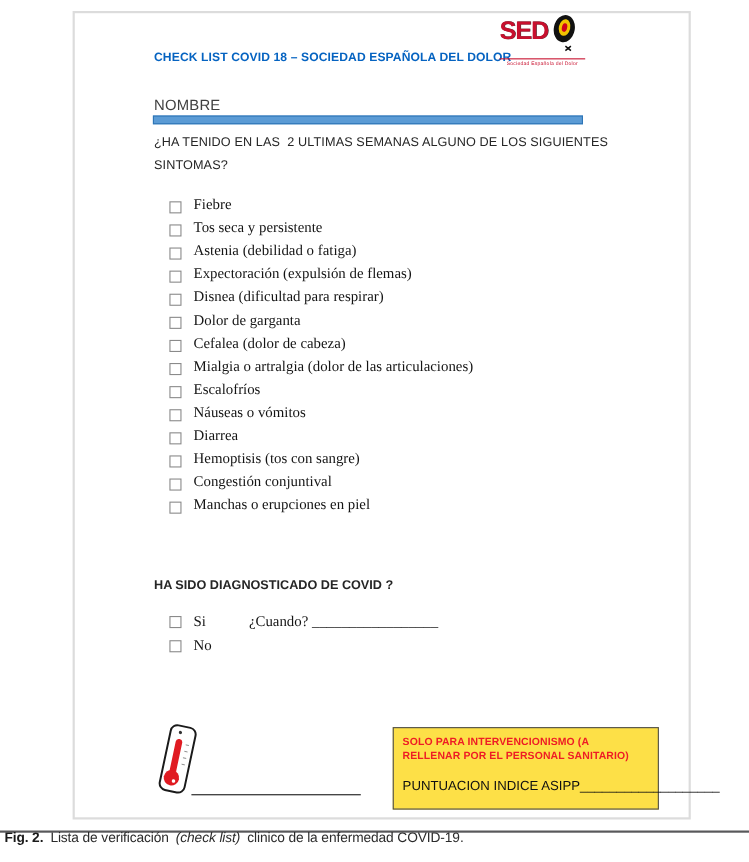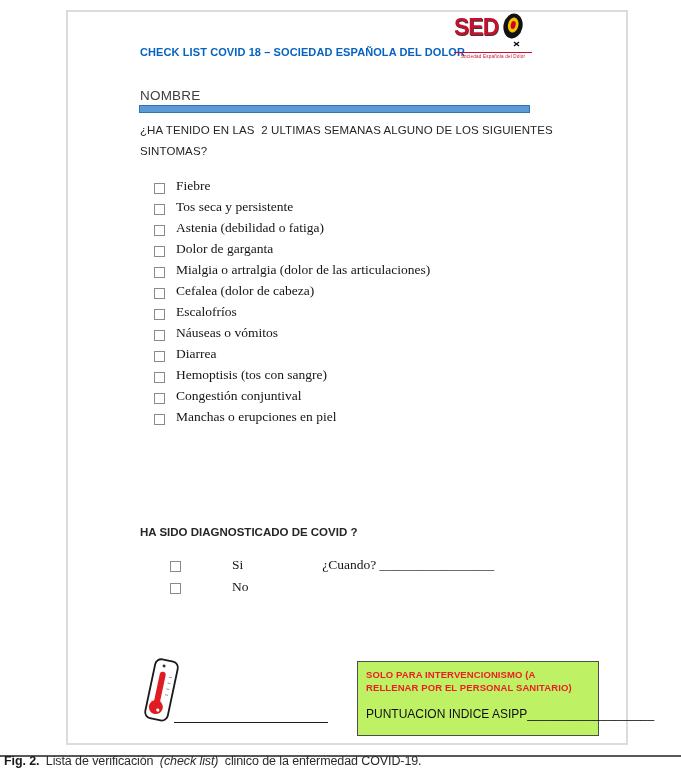--- a/index.html
+++ b/index.html
@@ -46,41 +46,41 @@
   .cb{
     width:9px;height:9px;border:1px solid #8a8a8a;background:#fff;
     margin-top:3px;flex:0 0 auto;
   }
   .symptom-label{
     margin-left:11px;font-family:"Liberation Serif", serif;
     font-size:13.5px;color:#141414;line-height:16px;
   }
   
   .diag-q{position:absolute;left:72px;top:514px;font-size:11.5px;color:#262626;white-space:pre;font-weight:bold;}
-  .diag-row{position:absolute;left:102px;display:flex;align-items:center;gap:40px;}
+  .diag-row{position:absolute;left:86px;display:flex;align-items:flex-start;}
   .diag-si{top:545px;}
   .diag-no{top:567px;}
   .diag-label{
     margin-left:11px;font-family:"Liberation Serif", serif;
     font-size:13.5px;color:#141414;line-height:15px;
   }
   .when{
     margin-left:39px;font-family:"Liberation Serif", serif;
     font-size:13.5px;color:#141414;line-height:15px;white-space:pre;
   }
   
   .thermo{position:absolute;left:70px;top:640px;}
   .sig-line{
     position:absolute;left:106px;top:690px;width:154px;height:20px;
     border-bottom:1.5px solid #1a1a1a;
   }
   .asipp-box{
     position:absolute;left:289px;top:649px;width:242px;height:75px;
     border:1.5px solid #4d4d4d;box-sizing:border-box;padding:7px 8px 0 8px;
-    background:#bef264;
+    background:#fde047;
   }
   .asipp-red{
     font-size:9.5px;font-weight:bold;color:#ee1c25;line-height:12.5px;letter-spacing:.1px;
   }
   .asipp-score{
     margin-top:13px;font-size:12px;font-weight:normal;color:#101010;white-space:pre;
   }
   
   .caption-rule{position:absolute;left:0;top:755px;width:681px;height:2px;background:#58585a;}
   .caption{
@@ -131,29 +131,37 @@
     <div class="symptom-row">
         <span class="cb"></span>
         <span class="symptom-label">Tos seca y persistente</span>
       </div>
     <div class="symptom-row">
         <span class="cb"></span>
         <span class="symptom-label">Astenia (debilidad o fatiga)</span>
       </div>
     <div class="symptom-row">
         <span class="cb"></span>
+        <span class="symptom-label">Expectoración (expulsión de flemas)</span>
+      </div>
+    <div class="symptom-row">
+        <span class="cb"></span>
+        <span class="symptom-label">Disnea (dificultad para respirar)</span>
+      </div>
+    <div class="symptom-row">
+        <span class="cb"></span>
         <span class="symptom-label">Dolor de garganta</span>
       </div>
     <div class="symptom-row">
         <span class="cb"></span>
+        <span class="symptom-label">Cefalea (dolor de cabeza)</span>
+      </div>
+    <div class="symptom-row">
+        <span class="cb"></span>
         <span class="symptom-label">Mialgia o artralgia (dolor de las articulaciones)</span>
-      </div>
-    <div class="symptom-row">
-        <span class="cb"></span>
-        <span class="symptom-label">Cefalea (dolor de cabeza)</span>
       </div>
     <div class="symptom-row">
         <span class="cb"></span>
         <span class="symptom-label">Escalofríos</span>
       </div>
     <div class="symptom-row">
         <span class="cb"></span>
         <span class="symptom-label">Náuseas o vómitos</span>
       </div>
     <div class="symptom-row">

